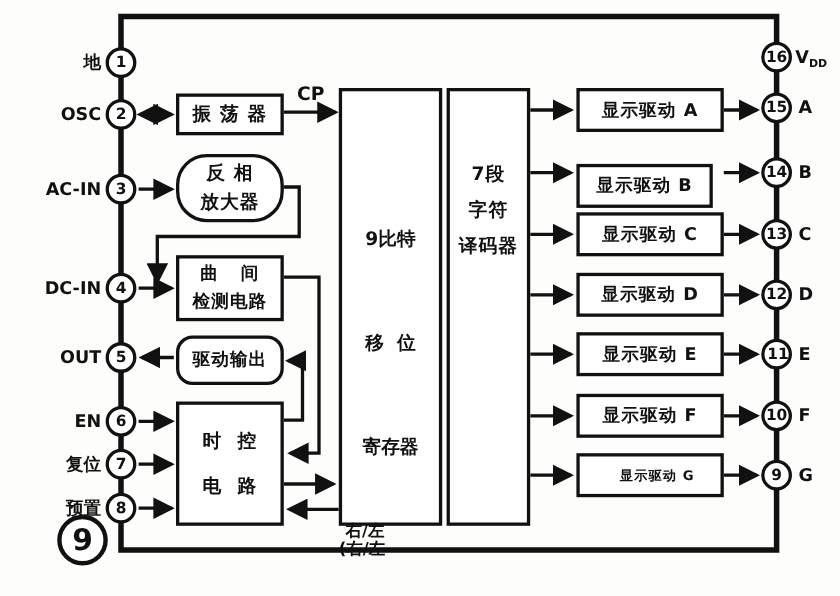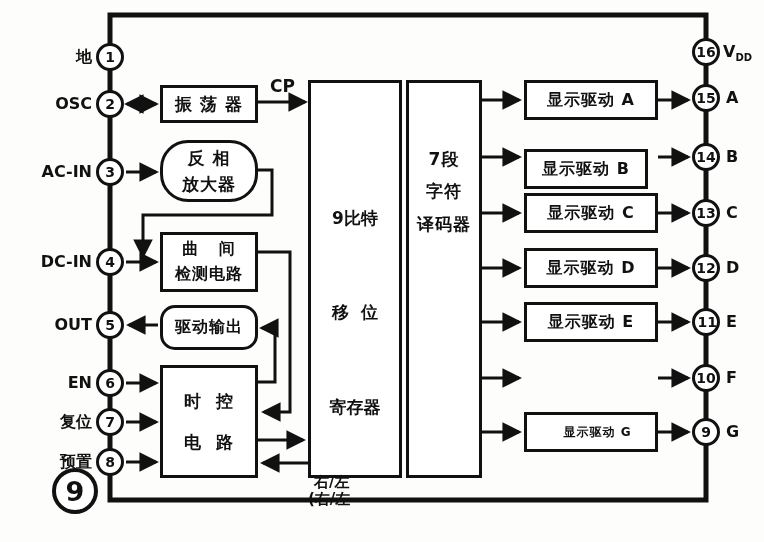--- a/index.html
+++ b/index.html
@@ -142,20 +142,22 @@
   <div class="blk" style="left:524px;top:80px;width:134px;height:40px;font-size:16px;">
     <span>显示驱动 A</span></div>
   <div class="blk" style="left:524px;top:149px;width:124px;height:40px;font-size:16px;">
     <span>显示驱动 B</span></div>
   <div class="blk" style="left:524px;top:193px;width:134px;height:40px;font-size:16px;">
     <span>显示驱动 C</span></div>
   <div class="blk" style="left:524px;top:248px;width:134px;height:40px;font-size:16px;">
     <span>显示驱动 D</span></div>
   <div class="blk" style="left:524px;top:302px;width:134px;height:40px;font-size:16px;">
     <span>显示驱动 E</span></div>
+  <div class="blk" style="left:524px;top:358px;width:134px;height:40px;font-size:16px;">
+    <span>显示驱动 F</span></div>
   <div class="blk" style="left:524px;top:412px;width:134px;height:40px;font-size:12px;padding-left:13px;">
     <span>显示驱动 G</span></div>
 
   <div class="pin" style="left:96px;top:43px;">
       <span>1</span>
     </div>
   <div class="pin" style="left:96px;top:90px;">
       <span>2</span>
     </div>
   <div class="pin" style="left:96px;top:158px;">

